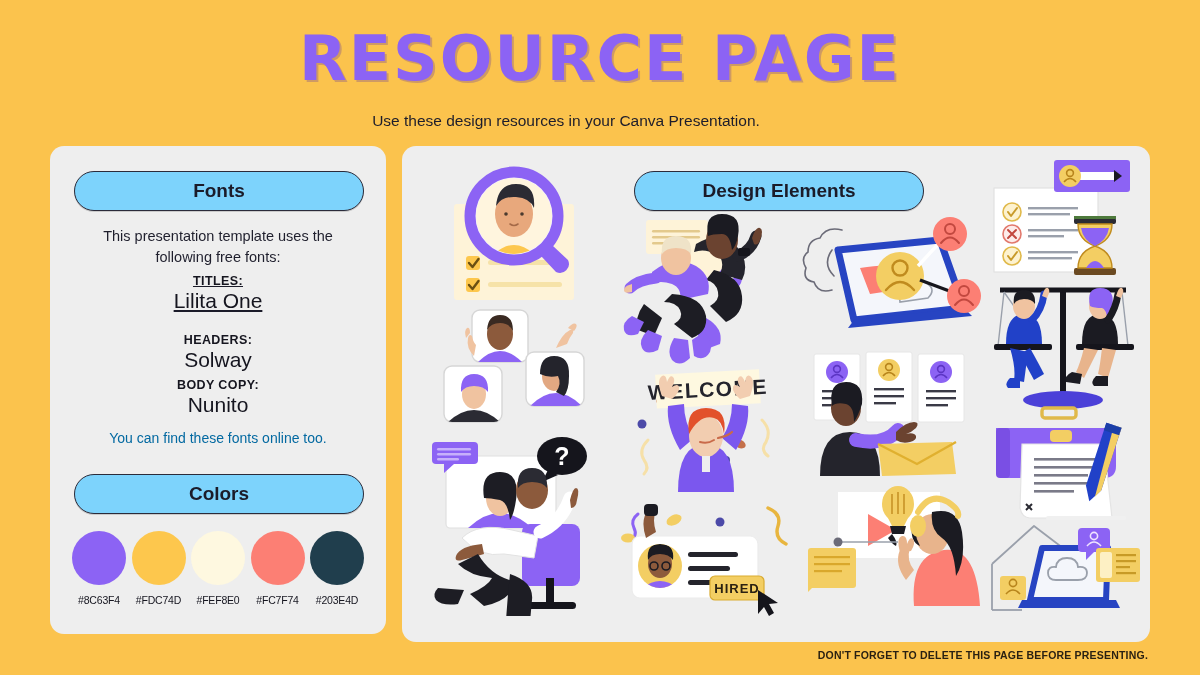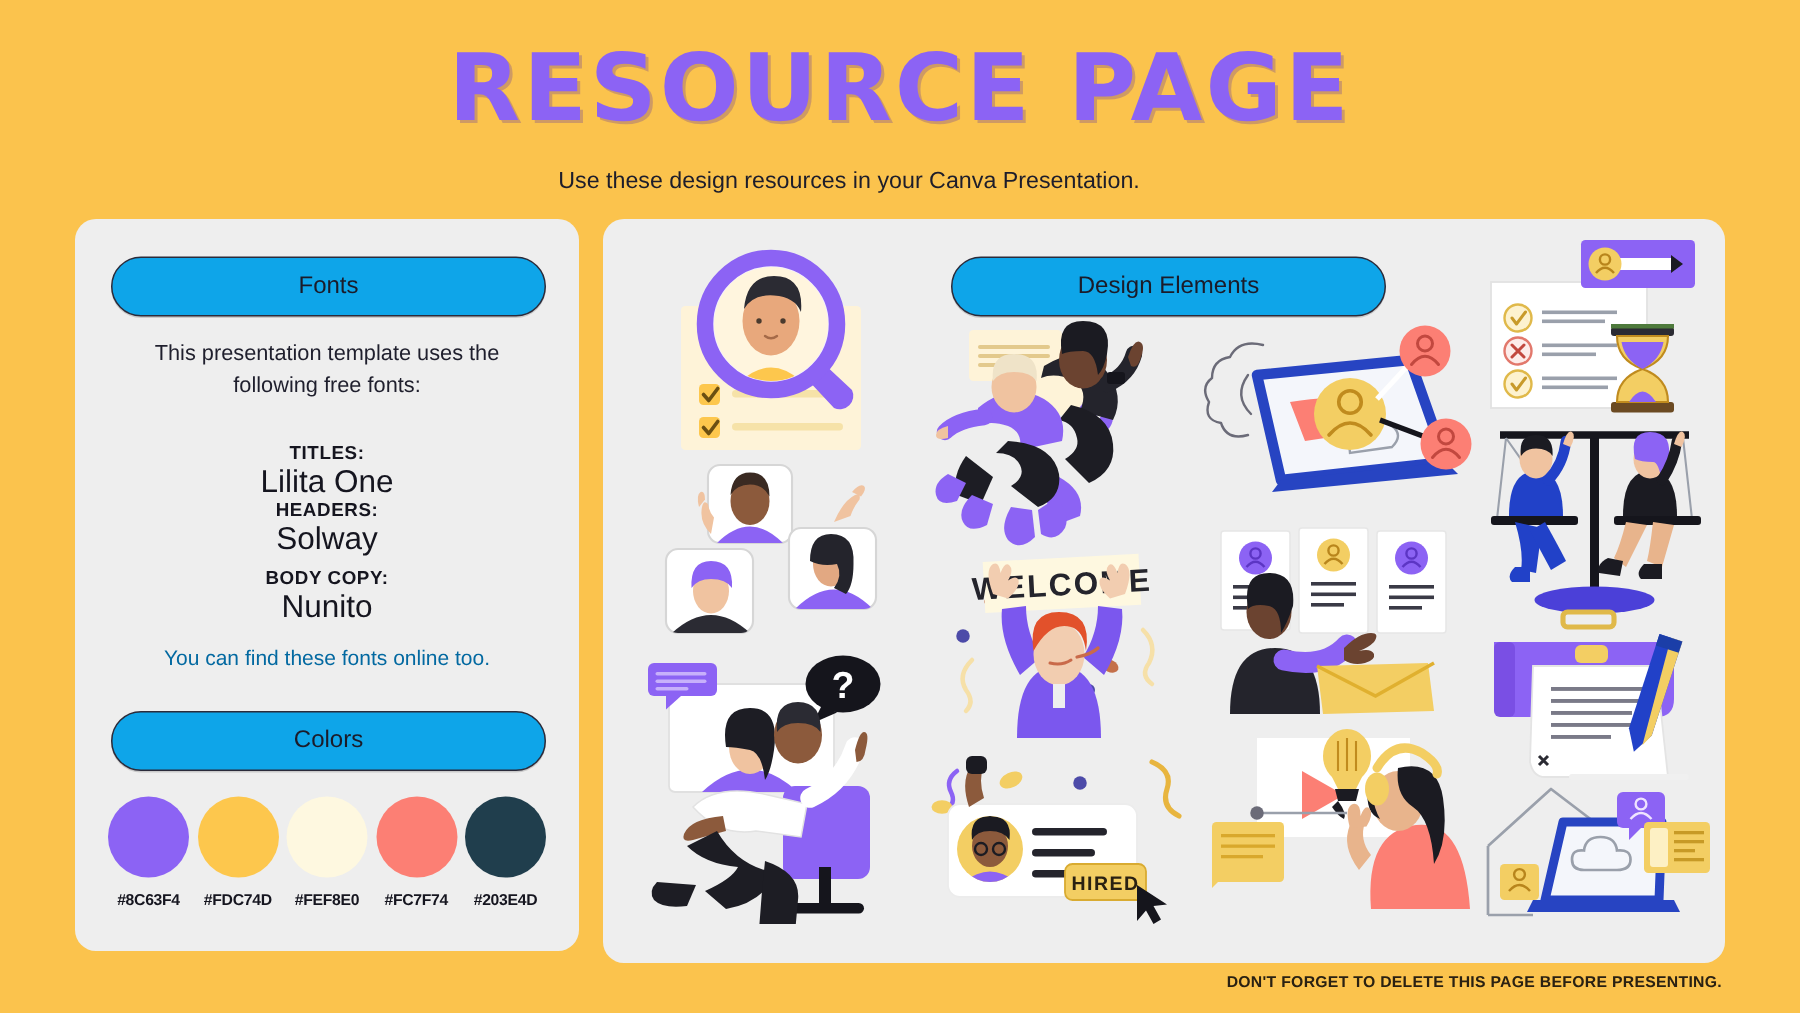--- a/index.html
+++ b/index.html
@@ -51,46 +51,46 @@
   .panel {
     position: absolute;
     background: #EEEEEE;
     border-radius: 14px;
   }
   #fonts-panel { left: 50px;  top: 146px; width: 336px; height: 488px; }
   #elements-panel { left: 402px; top: 146px; width: 748px; height: 496px; }
 
   .pill {
     position: absolute;
-    background: #0ea5e9;
+    background: #7dd3fc;
     border: 1.6px solid #2b2b3a;
     border-radius: 22px;
     height: 38px;
     display: flex;
     align-items: center;
     justify-content: center;
-    font-weight: normal;
-    font-size: 16px;
+    font-weight: bold;
+    font-size: 19px;
     color: #1b1b29;
     box-shadow: 0 1px 0 rgba(0,0,0,.15);
   }
   #fonts-pill { left: 24px; top: 25px; width: 288px; }
   #colors-pill { left: 24px; top: 328px; width: 288px; }
   #elements-pill { left: 232px; top: 25px; width: 288px; }
 
   .fonts-intro {
     position: absolute;
     left: 24px; top: 80px; width: 288px;
     text-align: center;
     font-size: 14.5px;
     line-height: 1.45;
     color: #1f1f2d;
   }
   .font-group { position: absolute; left: 24px; width: 288px; text-align: center; }
-  #font-group-0 { top: 149px; }
+  #font-group-0 { top: 128px; text-decoration: underline; }
   #font-group-1 { top: 187px; }
   #font-group-2 { top: 232px; }
   .font-label {
     font-size: 12.5px;
     font-weight: bold;
     letter-spacing: .4px;
     color: #15151f;
   }
   .font-value {
     font-size: 21px;
@@ -113,21 +113,21 @@
     justify-content: space-between;
   }
   .swatch-cell { width: 54px; text-align: center; }
   .swatch-dot {
     width: 54px; height: 54px;
     border-radius: 50%;
   }
   .swatch-hex {
     margin-top: 9px;
     font-size: 10.5px;
-    font-weight: bold;
+    font-weight: normal;
     letter-spacing: -.2px;
     color: #15151f;
   }
 
   .footer-note {
     position: absolute;
     right: 52px; bottom: 14px;
     font-size: 10.5px;
     font-weight: bold;
     letter-spacing: .2px;

